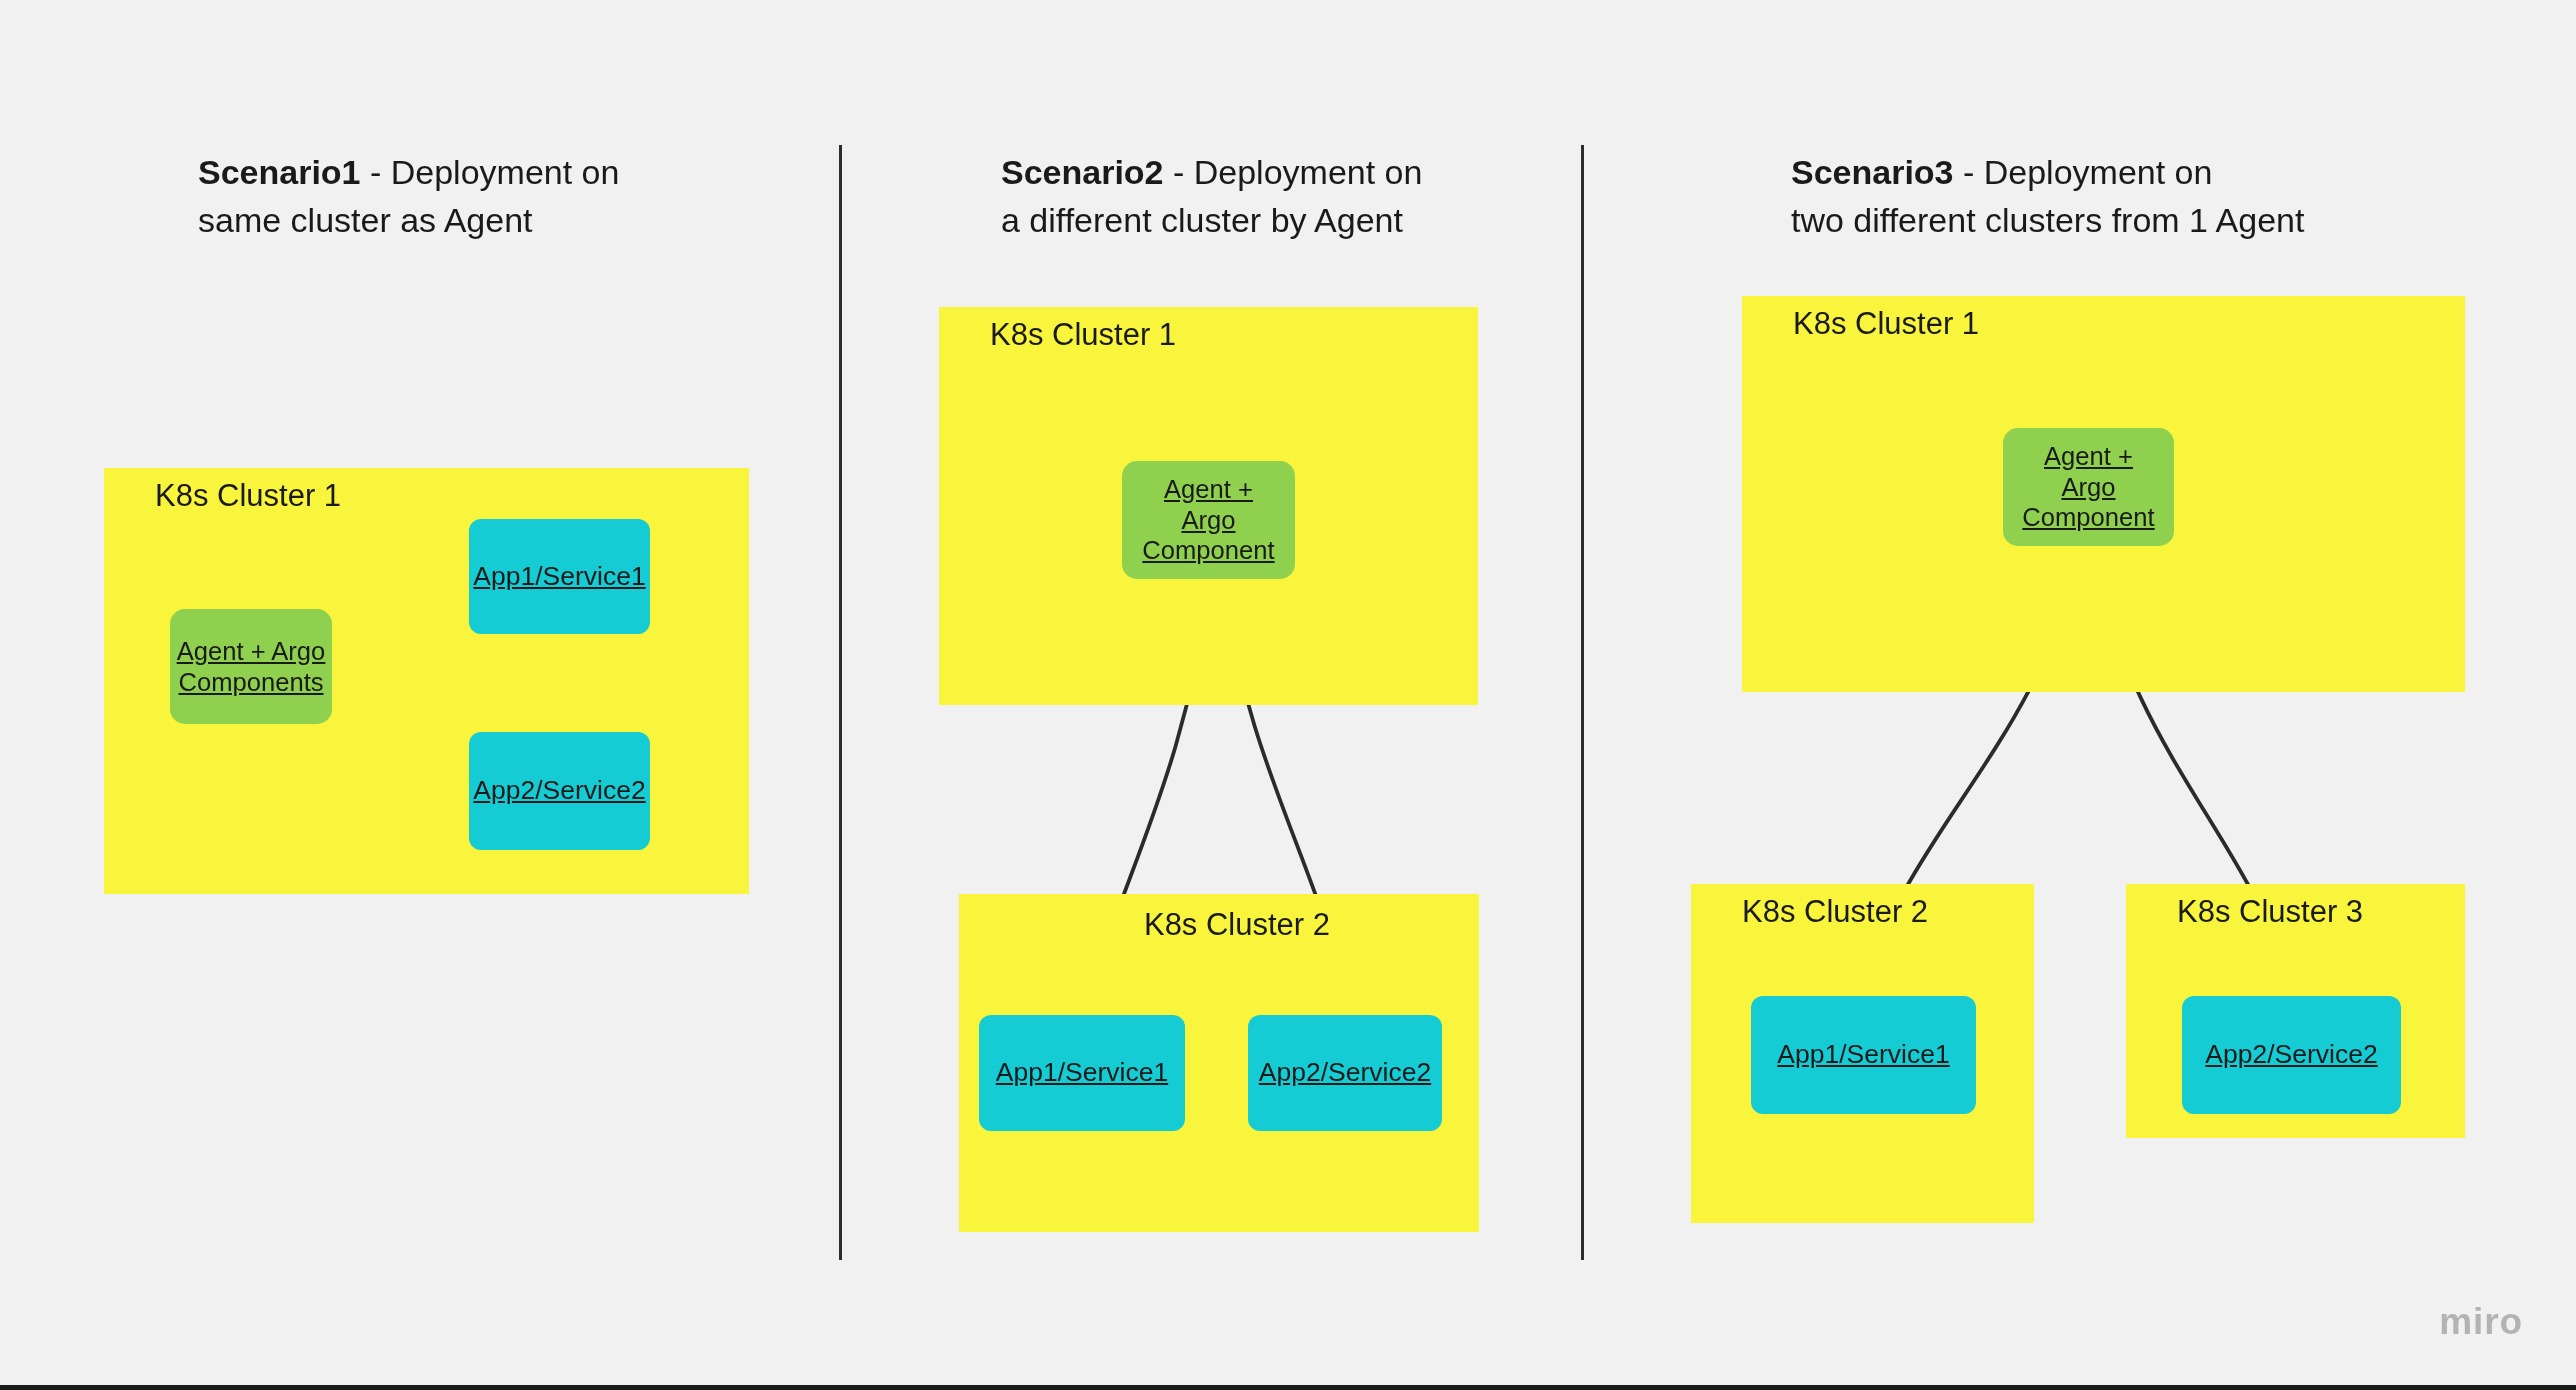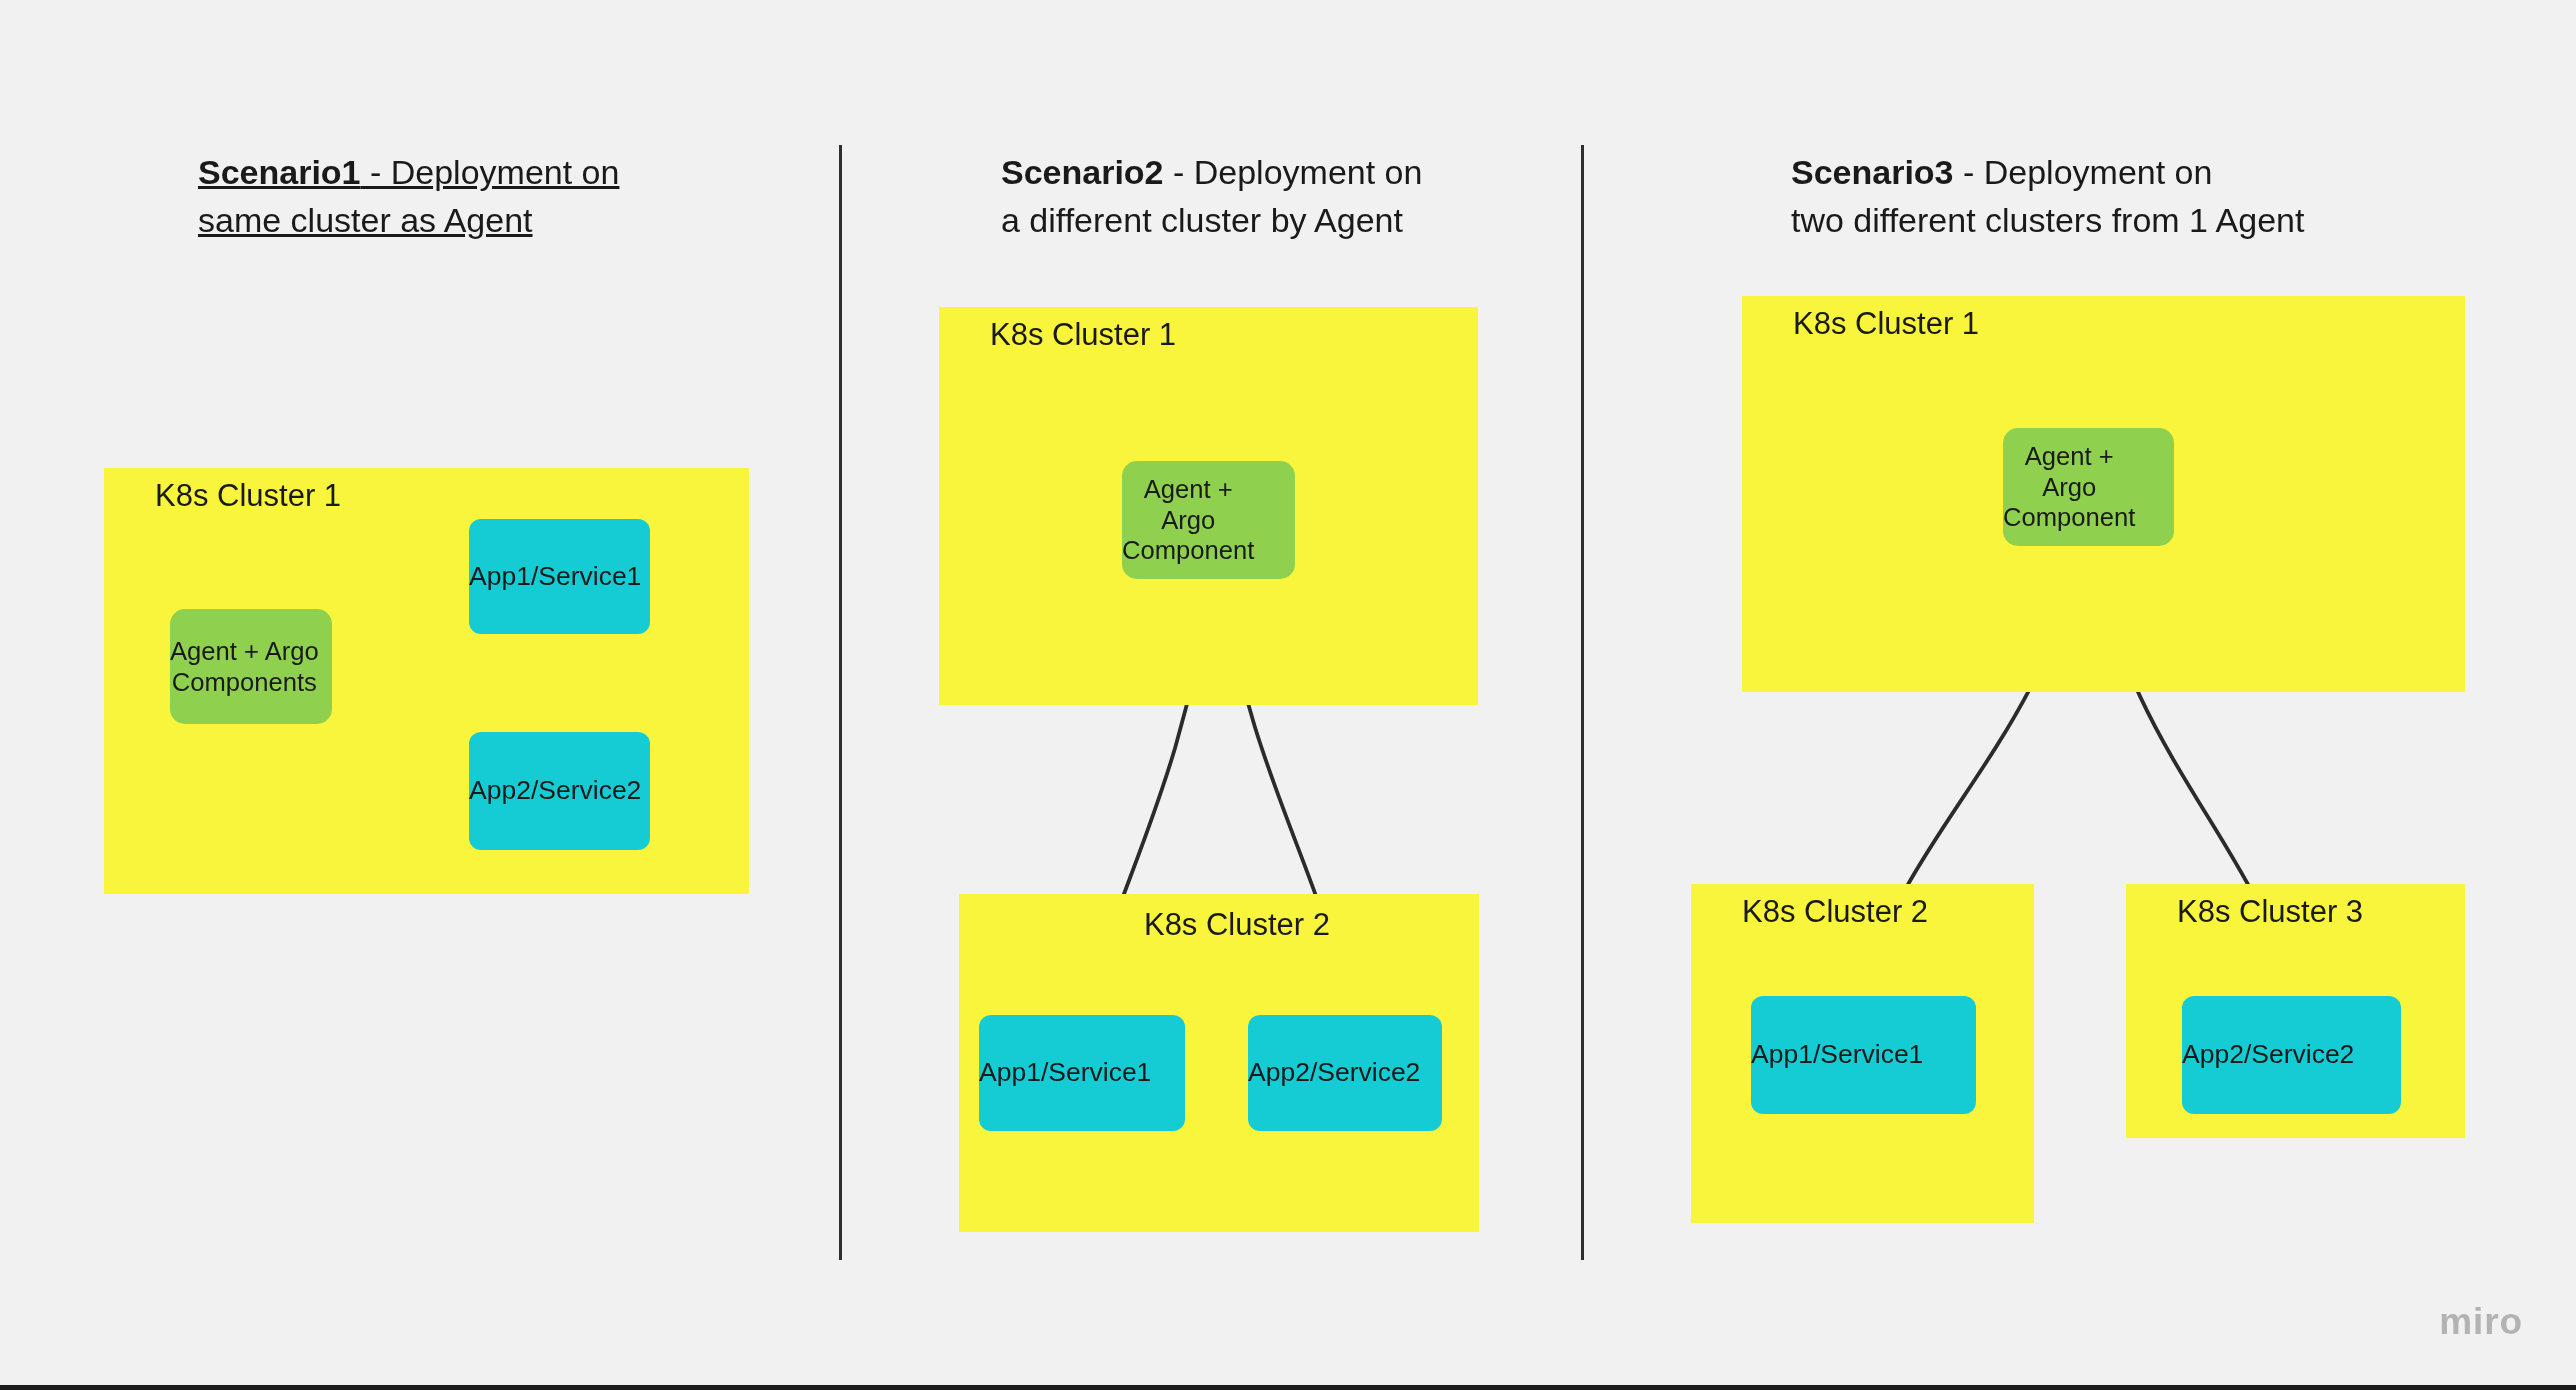--- a/index.html
+++ b/index.html
@@ -52,38 +52,40 @@
     margin-left:36px;
   }
   .cluster-label.centered{
     text-align:center;
     padding:13.2px 0 0 0;
   }
   .node{
     position:absolute;
     display:flex;
     align-items:center;
+    justify-content:center;
     text-align:center;
     color:var(--text);
     white-space:pre-line;
     line-height:1.2;
+    text-decoration:underline;
   }
   .node.agent{
     background:var(--agent-fill);
     border-radius:15px;
     font-size:25.6px;
   }
   .node.app{
     background:var(--app-fill);
     border-radius:12px;
     font-size:26.5px;
   }
 
   
-  #s1-title{left:198px;top:148px;width:511px;text-decoration:underline;}
+  #s1-title{left:198px;top:148px;width:511px;}
   #s1-cluster1{left:104px;top:468px;width:645px;height:426px;}
   #s1-agent{left:138px;top:609px;width:162px;height:115px;margin-left:32px;}
   #s1-app1{left:469px;top:519px;width:181px;height:115px;}
   #s1-app2{left:469px;top:732px;width:181px;height:118px;}
 
   #divider1{left:839px;top:145px;height:1115px;}
   #divider2{left:1581px;top:145px;height:1115px;}
 
   
   #s2-title{left:1001px;top:148px;width:530px;}

